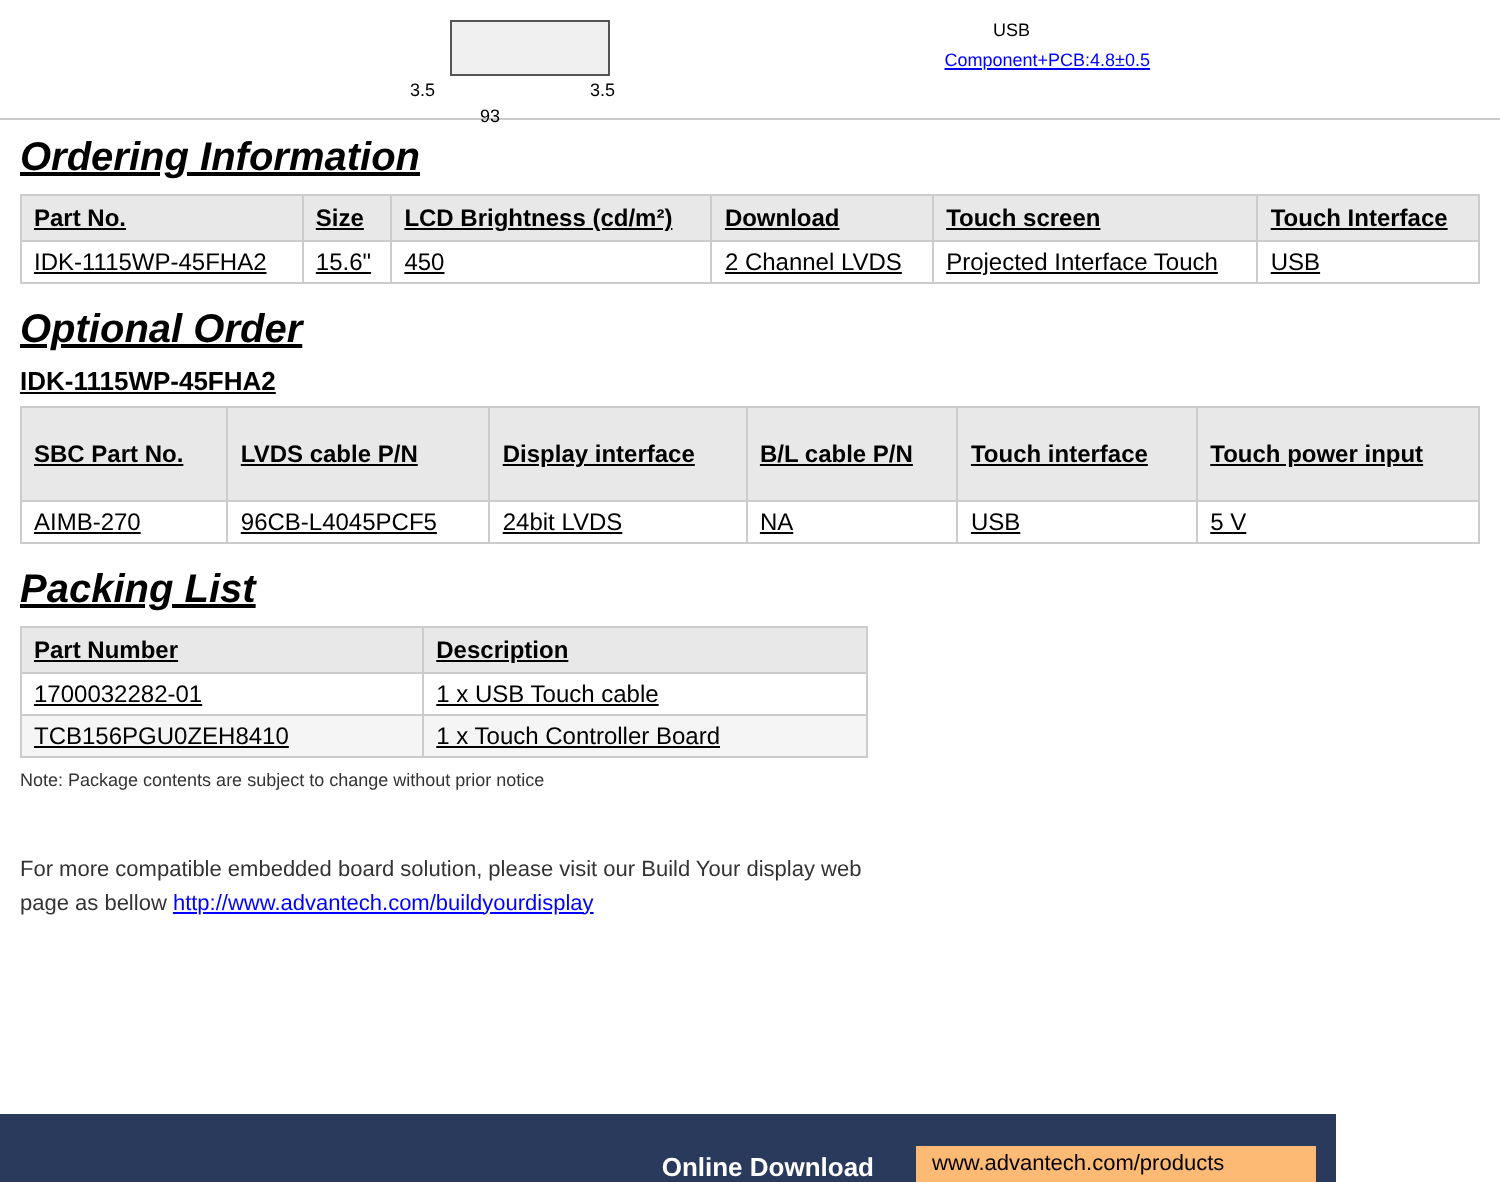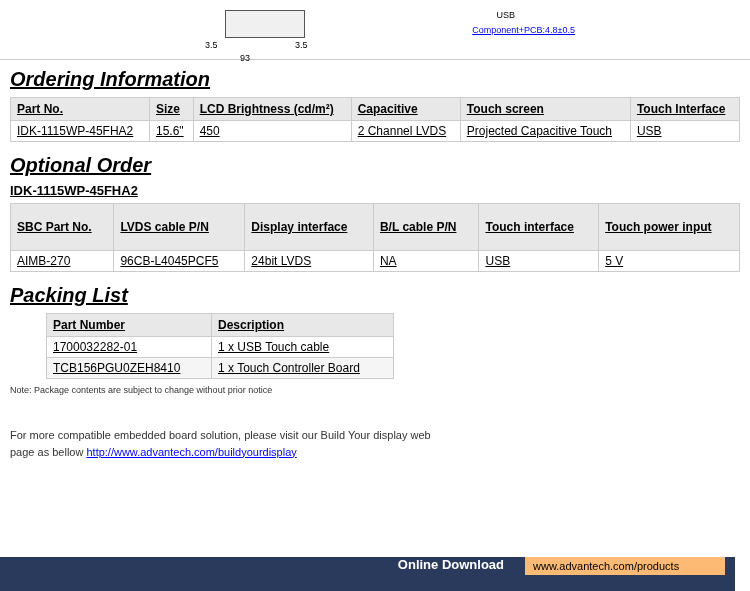--- a/index.html
+++ b/index.html
@@ -121,22 +121,21 @@
     }
     .opt-table td {
       border: 1px solid #ccc;
       padding: 3px 6px;
     }
     .opt-table tr:nth-child(even) td {
       background: #f5f5f5;
     }
 
     .packing-table {
-      width: 348px;
-      margin-left: 36px;
+      width: 424px;
     }
     .packing-table th {
       background: #e8e8e8;
       border: 1px solid #ccc;
       padding: 4px 6px;
       text-align: left;
       font-weight: bold;
     }
     .packing-table td {
       border: 1px solid #ccc;
@@ -161,25 +160,25 @@
     .footer-text a {
       color: blue;
       text-decoration: underline;
     }
 
     
     .bottom-bar {
       position: absolute;
       bottom: 0;
       left: 0;
-      width: 735px;
+      width: 668px;
       height: 34px;
       background: #2a3a5c;
       display: flex;
-      align-items: flex-start;
+      align-items: flex-end;
       justify-content: flex-end;
       padding-right: 10px;
     }
     .online-download-label {
       color: #fff;
       font-size: 13px;
       font-weight: bold;
       margin-right: 8px;
     }
     .online-download-url {
@@ -215,32 +214,32 @@
   </div>
 
   <div class="section">
     <div class="section-title">Ordering Information</div>
     <table class="main-table">
       <thead>
         <tr>
           <th>Part No.</th>
           <th>Size</th>
           <th>LCD Brightness (cd/m²)</th>
-          <th>Capacitive</th>
+          <th>Download</th>
           <th>Touch screen</th>
           <th>Touch Interface</th>
         </tr>
       </thead>
       <tbody id="ordering-tbody">
       <tr>
             <td>IDK-1115WP-45FHA2</td>
             <td>15.6"</td>
             <td>450</td>
             <td>2 Channel LVDS</td>
-            <td>Projected Capacitive Touch</td>
+            <td>Projected Interface Touch</td>
             <td>USB</td>
           </tr>
         </tbody>
     </table>
   </div>
 
   <div class="section">
     <div class="section-title">Optional Order</div>
     <div class="optional-subtitle">IDK-1115WP-45FHA2</div>
     <table class="opt-table">

